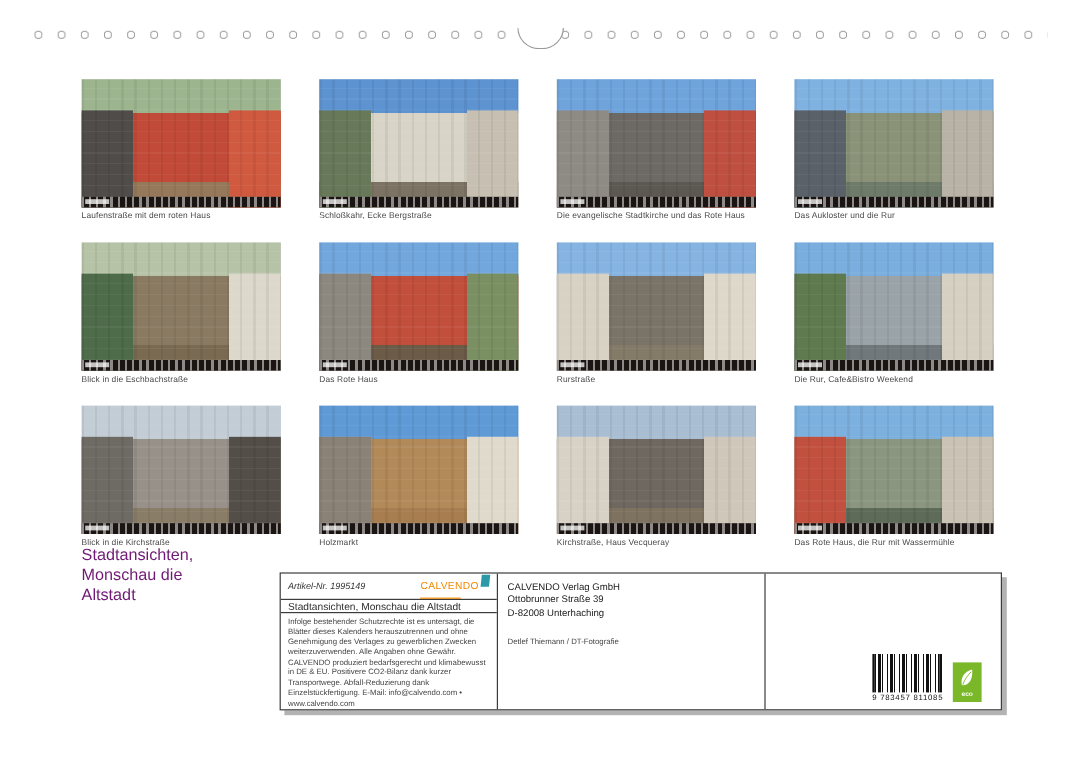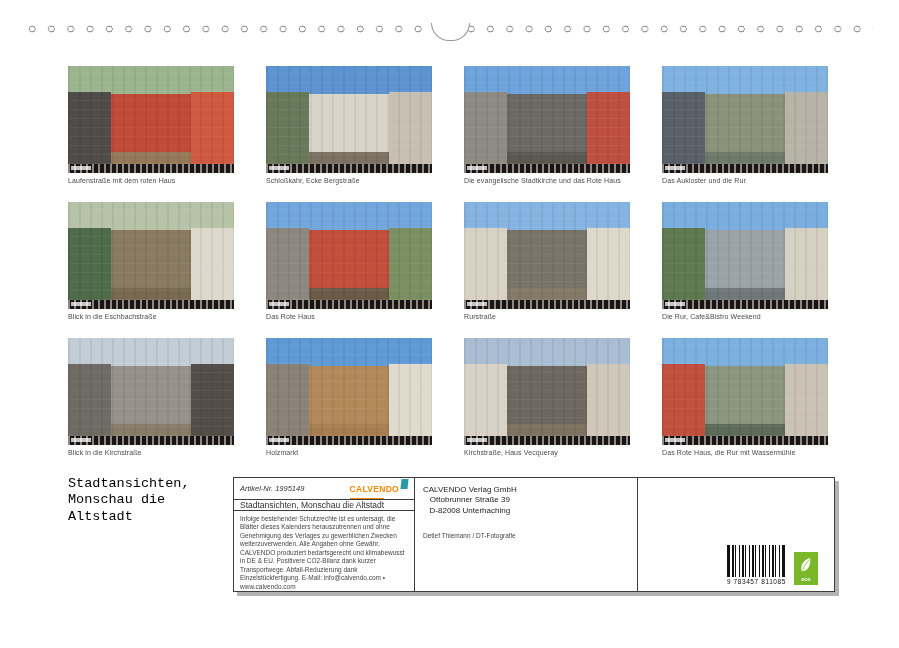--- a/index.html
+++ b/index.html
@@ -37,50 +37,49 @@
   .wm{ 
     position:absolute;left:0;right:0;bottom:0;height:9px;background:#1a1512;
     background-image:repeating-linear-gradient(90deg, rgba(255,255,255,.5) 0 2px, rgba(0,0,0,0) 2px 6px);
   }
   .wm::before{content:"";position:absolute;left:3px;top:2px;width:20px;height:4px;background:rgba(255,255,255,.75);}
   .cap{
     margin-top:4px;font-size:7px;line-height:1.2;color:#4a4a4a;letter-spacing:.1px;
   }
   
   .sheet-title{
-    position:absolute;left:68px;top:476px;font-size:13.5px;line-height:1.22;color:#000000;
+    position:absolute;left:68px;top:455px;font-size:13.5px;line-height:1.22;color:#701a75;
     white-space:pre-line;
-    font-family:Liberation Mono, monospace;
   }
   
   .info-box{
     position:absolute;left:233px;top:477px;width:600px;height:113px;
     border:1px solid #3c3c3c;background:#fff;box-shadow:4px 4px 0 0 #b3b3b3;
     display:flex;
   }
   .col-left{width:180px;border-right:1px solid #3c3c3c;display:flex;flex-direction:column;}
   .col-mid{width:223px;border-right:1px solid #3c3c3c;padding:7px 8px;box-sizing:border-box;}
   .col-right{flex:1;position:relative;}
   .row-artikel{
     height:21px;border-bottom:1px solid #3c3c3c;display:flex;align-items:center;
     justify-content:space-between;padding:0 6px;
   }
   .artikel{font-size:7.5px;color:#333;font-style:italic;}
   .cv-logo{display:flex;align-items:flex-start;gap:2px;}
-  .cv-word{font-size:8.5px;font-weight:bold;color:#f08a00;letter-spacing:.3px;line-height:1;}
+  .cv-word{font-size:8.5px;font-weight:normal;color:#f08a00;letter-spacing:.3px;line-height:1;}
   .cv-tagline{height:1.5px;background:#f08a00;margin-top:1.5px;width:34px;}
   .cv-mark{width:7px;height:10px;background:#2a9aa8;transform:skewX(-6deg);margin-top:1px;}
   .row-title{
     height:29px;border-bottom:1px solid #3c3c3c;display:flex;align-items:center;padding:0 6px;
     font-size:8.5px;color:#2f2f2f;
   }
   .row-legal{flex:1;padding:4px 6px;font-size:6.5px;line-height:1.3;color:#444;}
   .mid-top{display:flex;}
   .isbn{font-size:8px;color:#222;width:100px;}
-  .publisher{font-size:8px;line-height:1.3;color:#222;white-space:pre-line;text-align:center;}
+  .publisher{font-size:8px;line-height:1.3;color:#222;white-space:pre-line;}
   .credit{margin-top:16px;font-size:6.5px;color:#444;}
   .code-cluster{position:absolute;right:16px;bottom:6px;display:flex;align-items:flex-end;gap:8px;}
   .barcode{display:flex;flex-direction:column;align-items:center;}
   .bars{
     width:54px;height:32px;
     background:
       repeating-linear-gradient(90deg,#111 0 1px,rgba(0,0,0,0) 1px 3px,#111 3px 5px,rgba(0,0,0,0) 5px 6px,#111 6px 7px,rgba(0,0,0,0) 7px 10px);
     border-left:2px solid #111;border-right:2px solid #111;
   }
   .bar-digits{font-size:6.5px;color:#111;margin-top:1px;letter-spacing:.6px;}

